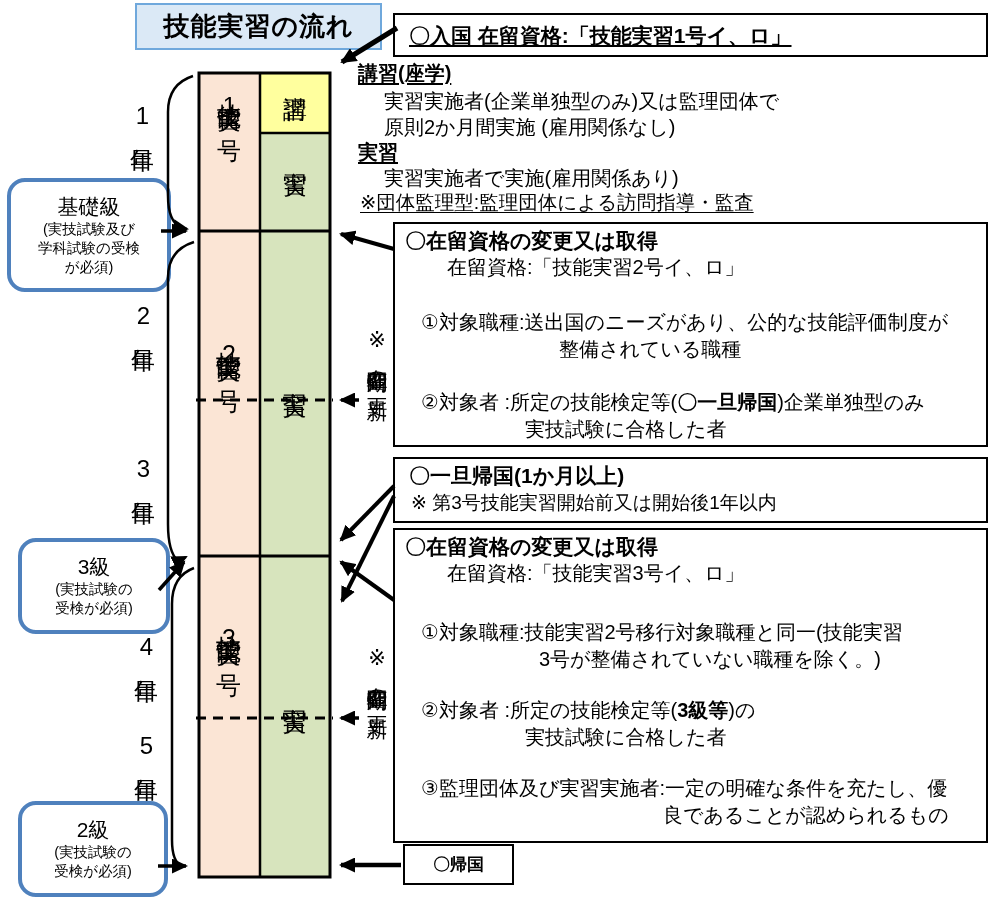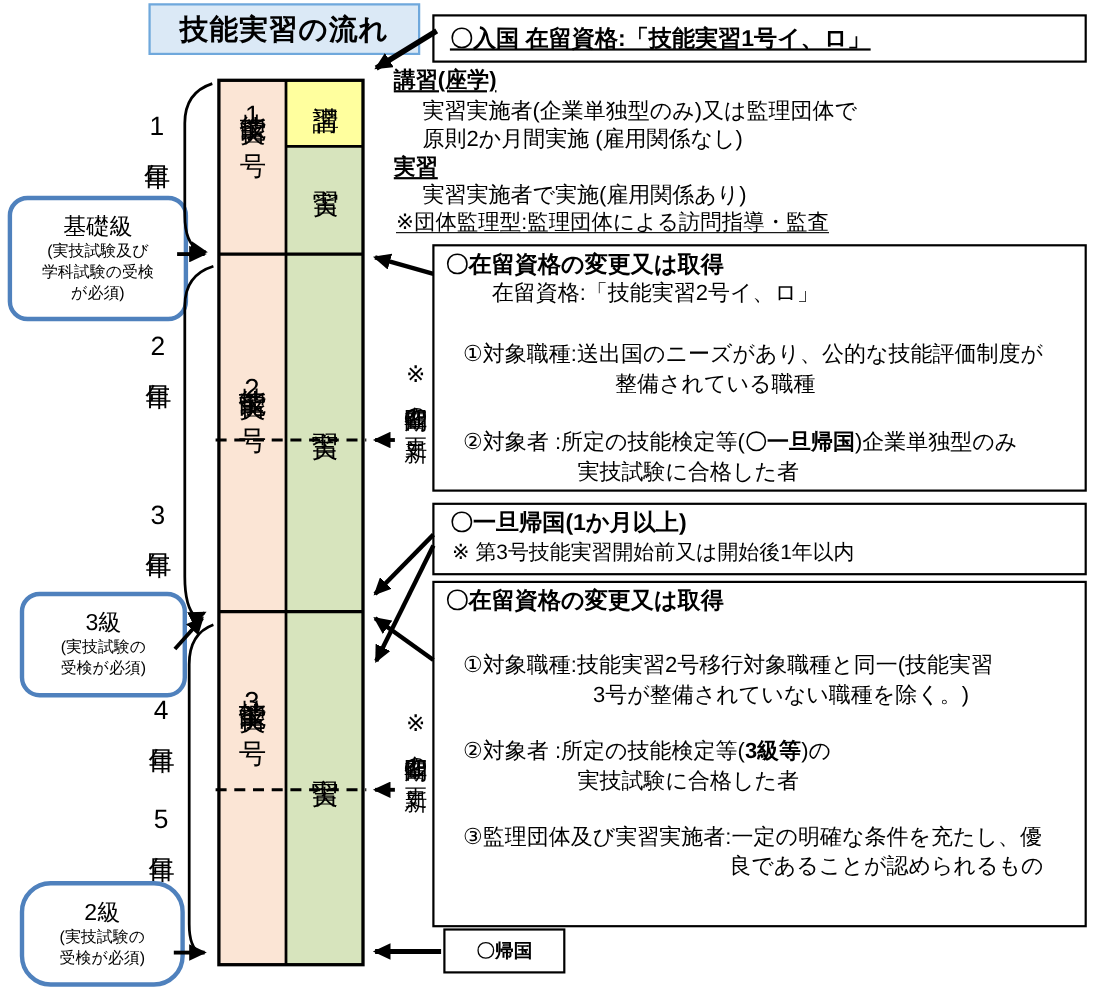--- a/index.html
+++ b/index.html
@@ -70,21 +70,21 @@
     <div class="level-name">基礎級</div>
     <div class="level-detail">(実技試験及び
 学科試験の受検
 が必須)</div>
   </div>
   <div class="level-box" style="left:18px;top:538px;width:140px;height:84px;">
     <div class="level-name">3級</div>
     <div class="level-detail">(実技試験の
 受検が必須)</div>
   </div>
-  <div class="level-box" style="left:18px;top:801px;width:138px;height:84px;border-radius:28px;">
+  <div class="level-box" style="left:18px;top:801px;width:138px;height:84px;">
     <div class="level-name">2級</div>
     <div class="level-detail">(実技試験の
 受検が必須)</div>
   </div>
 
   <div class="note h" style="left:358px;top:61px;">講習(座学)</div>
   <div class="note" style="left:384px;top:89px;">実習実施者(企業単独型のみ)又は監理団体で</div>
   <div class="note" style="left:384px;top:115px;">原則2か月間実施 (雇用関係なし)</div>
   <div class="note h" style="left:358px;top:140px;">実習</div>
   <div class="note" style="left:384px;top:166px;">実習実施者で実施(雇用関係あり)</div>
@@ -100,20 +100,21 @@
       <div class="bline" style="padding-left: 158px;"><span>整備されている職種</span></div>
       <div class="bline" style="padding-left: 20px; margin-top: 26px;"><span>②対象者 :所定の技能検定等(</span><span style="font-weight: bold;">〇一旦帰国</span><span>)企業単独型のみ</span></div>
       <div class="bline" style="padding-left: 124px;"><span>実技試験に合格した者</span></div>
     </div>
   <div class="rbox" style="left:393px;top:457px;width:595px;height:66px;">
       <div class="bline" style="padding-left: 8px; font-size: 21px;"><span style="font-weight: bold;">〇一旦帰国(1か月以上)</span></div>
       <div class="bline" style="padding-left: 10px; font-size: 19px;"><span>※ 第3号技能実習開始前又は開始後1年以内</span></div>
     </div>
   <div class="rbox" style="left:393px;top:528px;width:595px;height:315px;">
       <div class="bline" style="padding-left: 4px; font-size: 21px;"><span style="font-weight: bold;">〇在留資格の変更又は取得</span></div>
+      <div class="bline" style="padding-left: 46px;"><span>在留資格:「技能実習3号イ、ロ」</span></div>
       <div class="bline" style="padding-left: 20px; margin-top: 32px;"><span>①対象職種:技能実習2号移行対象職種と同一(技能実習</span></div>
       <div class="bline" style="padding-left: 138px;"><span>3号が整備されていない職種を除く。)</span></div>
       <div class="bline" style="padding-left: 20px; margin-top: 24px;"><span>②対象者 :所定の技能検定等(</span><span style="font-weight: bold;">3級等</span><span>)の</span></div>
       <div class="bline" style="padding-left: 124px;"><span>実技試験に合格した者</span></div>
       <div class="bline" style="padding-left: 20px; margin-top: 24px;"><span>③監理団体及び実習実施者:一定の明確な条件を充たし、優</span></div>
       <div class="bline" style="padding-left: 262px;"><span>良であることが認められるもの</span></div>
     </div>
   <div class="rbox centerboth" style="left:403px;top:844px;width:111px;height:41px;">
       <div class="bline" style="font-size: 17px;"><span style="font-weight: bold;">〇帰国</span></div>
     </div>

